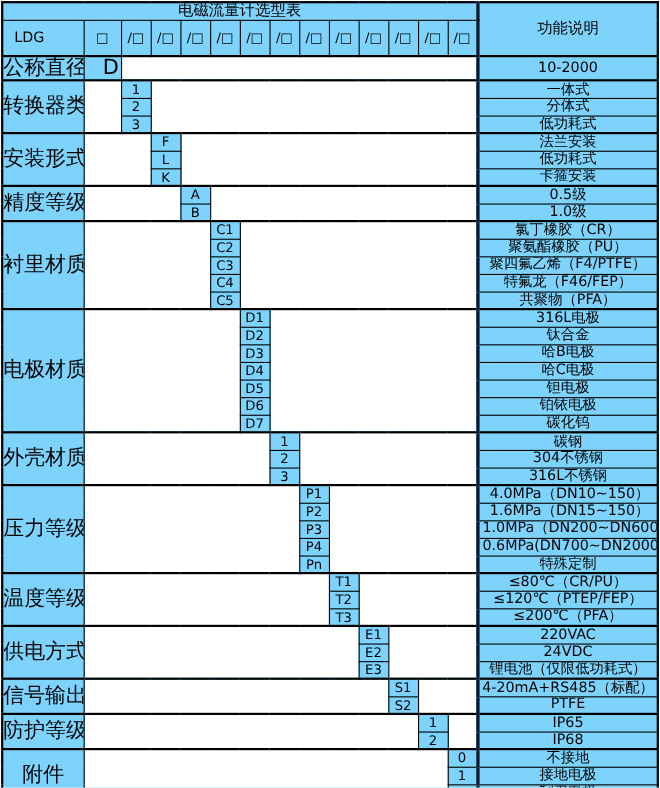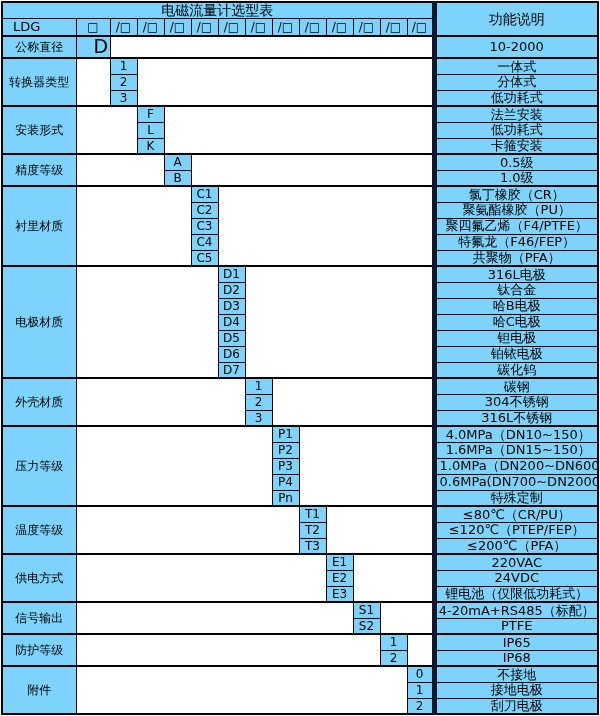--- a/index.html
+++ b/index.html
@@ -30,28 +30,28 @@
     margin: 0;
     text-align: center;
     vertical-align: middle;
     font-size: 13px;
     line-height: 1.05;
     white-space: nowrap;
     overflow: hidden;
   }
   tr { height: 16px; }
   tr.title-row { height: 15px; }
-  tr.ldg-row { height: 18px; }
+  tr.ldg-row { height: 33px; }
   tr.gsep > td { border-top: 2px solid #000; }
   td.title { font-size: 14px; }
-  td.label { font-size: 12px; }
+  td.label { font-size: 19px; }
   td.prefix { text-align: left; padding-left: 10px; font-size: 13px; }
   td.dn { text-align: left; padding-left: 17px; font-size: 19px; }
   td.code { font-size: 12px; }
-  td.desc { border-left: 5px solid #0f172a; font-size: 13px; }
+  td.desc { border-left: 3px solid #0f172a; font-size: 13px; }
   td.fn-header { font-size: 14px; }
   td.left-al { text-align: center; padding-left: 3px; }
   td.spacer { background: #fff; }
 </style>
 </head>
 <body>
 
 <div class="page">
 <table class="sel">
   <colgroup>

